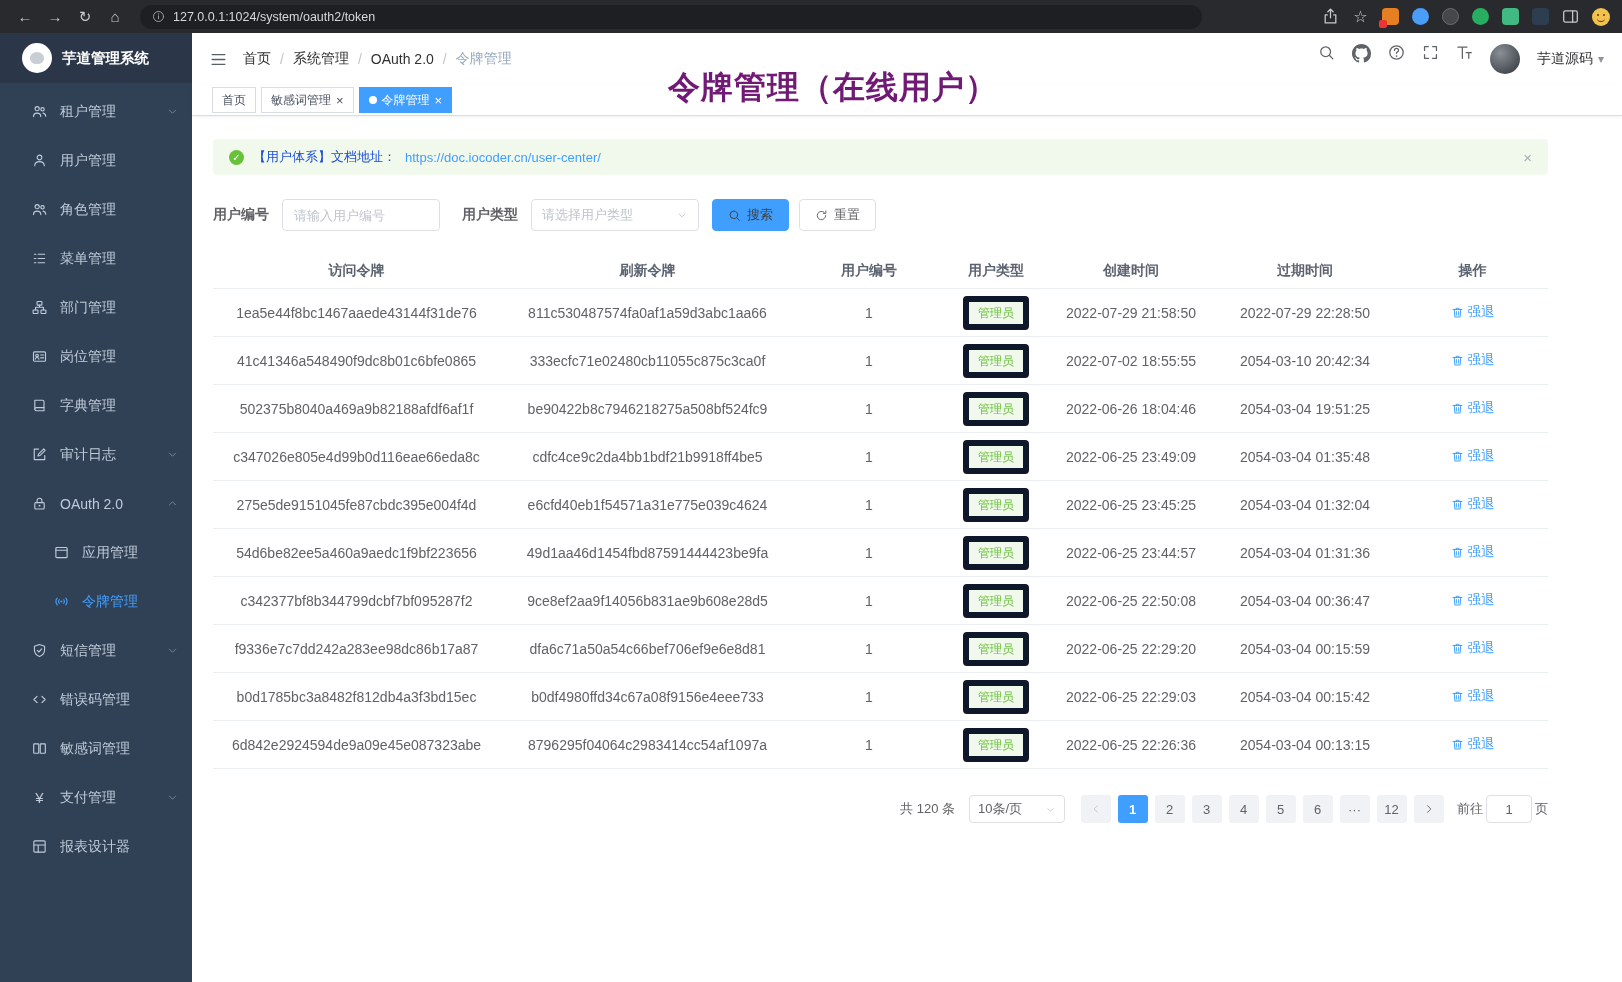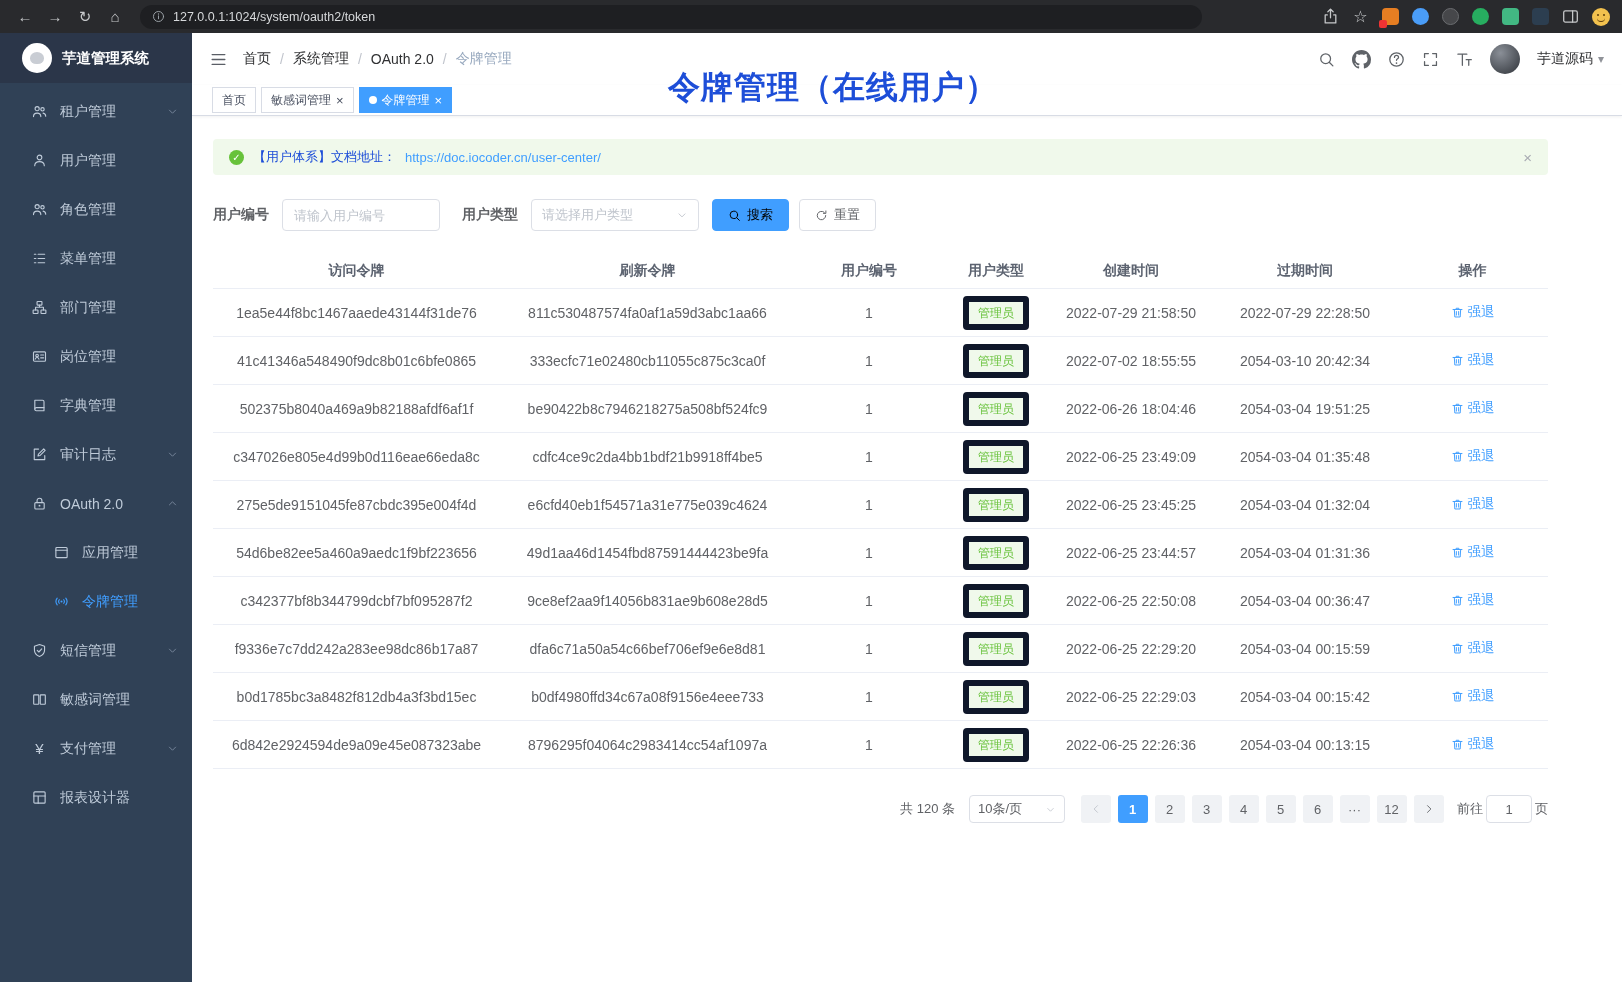--- a/index.html
+++ b/index.html
@@ -50,21 +50,21 @@
   
   .main{flex:1;display:flex;flex-direction:column;background:#fff;min-width:0}
 
   
   .topbar{height:52px;display:flex;align-items:center;padding:0 18px;gap:16px}
   .fold{width:17px;height:17px;color:#5a5e66;cursor:pointer;flex:0 0 17px}
   .crumbs{display:flex;align-items:center;font-size:14px;color:#303133;gap:9px}
   .crumb{font-weight:500;cursor:pointer}
   .crumb.last{color:#97a8be;font-weight:400;cursor:default}
   .crumb-sep{color:#c0c4cc}
-  .top-right{margin-left:auto;display:flex;align-items:center;gap:17px;color:#5f6368}
+  .top-right{margin-left:auto;display:flex;gap:17px;color:#5f6368}
   .hic{width:17px;height:17px;cursor:pointer}
   .hic.gh{width:19px;height:19px}
   .avatar{width:30px;height:30px;border-radius:50%;background:radial-gradient(circle at 35% 30%,#8a8f97,#2e3238);cursor:pointer;flex:0 0 30px}
   .uname{font-size:14px;color:#303133;display:flex;align-items:center;gap:5px;cursor:pointer}
   .uname .caret{color:#909399;font-size:12px}
 
   
   .tabsbar{height:31px;display:flex;align-items:center;gap:5px;padding:0 0 0 20px;border-bottom:1px solid #d8dce5;box-shadow:0 1px 3px rgba(0,0,0,.06);position:relative;z-index:2;background:#fff}
   .tab{height:26px;border:1px solid #d8dce5;background:#fff;color:#495060;font-size:12px;display:flex;align-items:center;gap:5px;padding:0 9px;cursor:pointer;white-space:nowrap}
   .tab .x{font-size:13px;line-height:1;color:inherit}
@@ -82,21 +82,21 @@
 
   .filters{margin-top:24px;display:flex;align-items:center;font-size:14px;color:#606266}
   .flabel{font-weight:bold;margin-right:13px;white-space:nowrap}
   .finput{width:158px;height:32px;border:1px solid #dcdfe6;border-radius:4px;padding:0 11px;font-size:13px;color:#606266;outline:none;font-family:inherit}
   .finput::placeholder{color:#bfc4cc}
   .sp1{width:22px}
   .fselect{width:168px;height:32px;border:1px solid #dcdfe6;border-radius:4px;display:flex;align-items:center;justify-content:space-between;padding:0 10px;color:#bfc4cc;font-size:13px;margin-right:13px;cursor:pointer;background:#fff}
   .fselect .chev{color:#c0c4cc;width:12px;height:12px}
   .btn{height:32px;border-radius:4px;display:inline-flex;align-items:center;gap:6px;padding:0 15px;font-size:13px;cursor:pointer;border:1px solid #dcdfe6;background:#fff;color:#606266;font-family:inherit}
   .btn .bic{width:13px;height:13px}
-  .btn.primary{background:#409EFF;border-color:#409EFF;color:#000000}
+  .btn.primary{background:#409EFF;border-color:#409EFF;color:#404040}
   .btn.plain{margin-left:10px}
 
   
   .table{margin-top:22px;font-size:14px;color:#606266}
   .thead,.tr{display:flex;align-items:center;border-bottom:1px solid #ebeef5}
   .thead{height:36px;font-weight:bold;color:#5c6370}
   .tr{height:48px}
   .th,.td{text-align:center;overflow:hidden;white-space:nowrap}
   .c0{width:287px}.c1{width:295px}.c2{width:148px}.c3{width:106px}.c4{width:164px}.c5{width:184px}.c6{width:151px}
   .tag{display:inline-block;background:#f0f9eb;border:6px solid #0f172a;color:#67c23a;font-size:12px;padding:2px 9px;border-radius:4px;line-height:1.5}
@@ -109,21 +109,21 @@
   .pg-size{width:96px;height:28px;border:1px solid #dcdfe6;border-radius:4px;background:#fff;display:flex;align-items:center;justify-content:space-between;padding:0 8px;margin-right:12px;cursor:pointer;white-space:nowrap}
   .pg-size .chev{color:#c0c4cc;width:11px;height:11px}
   .pg-btn{min-width:30px;height:28px;border-radius:3px;background:#f0f2f5;color:#606266;display:inline-flex;align-items:center;justify-content:center;margin:0 3.5px;cursor:pointer;padding:0 5px}
   .pg-btn.active{background:#409EFF;color:#fff;font-weight:bold}
   .pg-btn .pic{width:12px;height:12px}
   .pg-btn.disabled{color:#c0c4cc;cursor:default}
   .pg-goto{display:inline-flex;align-items:center;gap:3px;margin-left:10px;white-space:nowrap}
   .pg-input{width:46px;height:28px;border:1px solid #dcdfe6;border-radius:4px;text-align:center;font-size:13px;color:#606266;outline:none;font-family:inherit}
 
   
-  .annotation{position:absolute;left:668px;top:66px;font-size:32px;font-weight:bold;color:#1d4ed8;z-index:10;letter-spacing:1px;white-space:nowrap}
+  .annotation{position:absolute;left:668px;top:66px;font-size:32px;font-weight:bold;color:#701a75;z-index:10;letter-spacing:1px;white-space:nowrap}
 </style>
 </head>
 <body>
 
 <div class="chrome">
   <span class="nav-ic">←</span>
   <span class="nav-ic">→</span>
   <span class="nav-ic">↻</span>
   <span class="nav-ic">⌂</span>
   <div class="urlbar">
@@ -262,20 +262,26 @@
             <path d="M8 1.6l5.4 1.9v3.9c0 3.4-2.1 5.7-5.4 6.9-3.3-1.2-5.4-3.5-5.4-6.9V3.5z"></path>
             <path d="M5.6 7.9l1.7 1.7 3.1-3.4"></path>
           </svg>
           <span>短信管理</span>
           <svg class="s chev" viewBox="0 0 16 16" width="11" height="11">
             <path d="M3.5 6l4.5 4.5L12.5 6"></path>
           </svg>
         </div>
       <div class="mitem">
           <svg class="s mi" viewBox="0 0 16 16">
+            <path d="M5.4 4.6L2 8l3.4 3.4M10.6 4.6L14 8l-3.4 3.4"></path>
+          </svg>
+          <span>错误码管理</span>
+        </div>
+      <div class="mitem">
+          <svg class="s mi" viewBox="0 0 16 16">
             <rect x="1.8" y="3" width="5.4" height="10" rx=".6"></rect>
             <rect x="8.8" y="3" width="5.4" height="10" rx=".6"></rect>
           </svg>
           <span>敏感词管理</span>
         </div>
       <div class="mitem">
           <span class="yen">¥</span>
           <span>支付管理</span>
           <svg class="s chev" viewBox="0 0 16 16" width="11" height="11">
             <path d="M3.5 6l4.5 4.5L12.5 6"></path>

